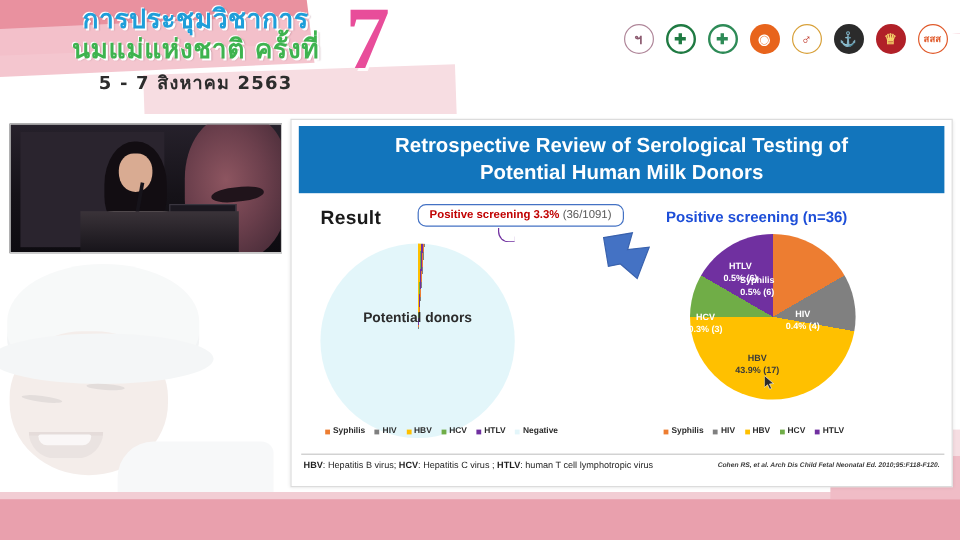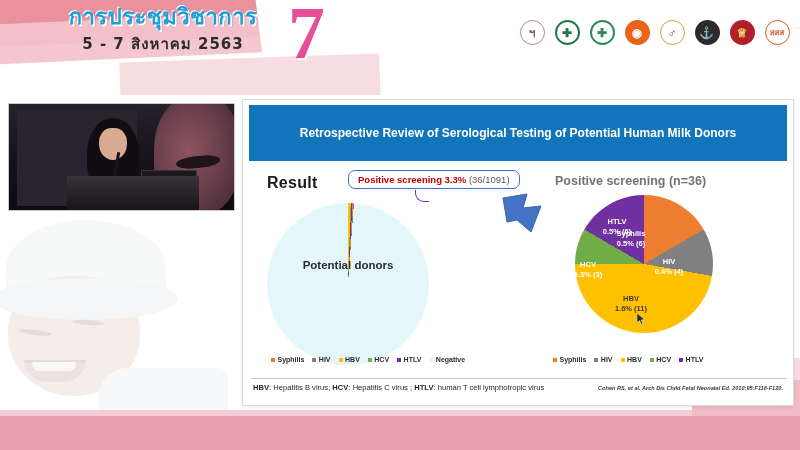--- a/index.html
+++ b/index.html
@@ -146,21 +146,21 @@
 
   
   .slide {
     position:absolute; left:242px; top:99px; width:552px; height:307px;
     background:#ffffff; border:1px solid #dcdcdc; z-index:6;
     box-shadow:0 1px 3px rgba(0,0,0,.10);
   }
   .slide-title {
     margin:5px 6px 0 6px; height:56px; background:#1275bc; color:#fff;
     display:flex; align-items:center; justify-content:center; text-align:center;
-    font-size:12px; font-weight:bold; line-height:22px; padding:0 48px;
+    font-size:17px; font-weight:bold; line-height:22px; padding:0 48px;
   }
   .result-label {
     position:absolute; left:24px; top:74px; font-size:16px; font-weight:bold;
     color:#1a1a1a; letter-spacing:.3px;
   }
   .callout {
     position:absolute; left:105px; top:70px;
     border:1.6px solid #4472c4; border-radius:7px; background:#fff;
     padding:3px 9px; white-space:nowrap; font-size:9.5px; z-index:9;
   }
@@ -187,21 +187,21 @@
         #808080 3.8deg 4.2deg,
         #e3f6fa 4.2deg 360deg);
   }
   .pie-left-label {
     position:absolute; left:24px; top:158px; width:162px; text-align:center;
     font-size:11.5px; font-weight:bold; color:#2b2b2b; line-height:15px;
   }
 
   
   .pie-right-title {
-    position:absolute; left:312px; top:74px; font-size:12.5px; font-weight:bold; color:#737373;
+    position:absolute; left:312px; top:74px; font-size:12.5px; font-weight:bold; color:#1d4ed8;
   }
   .pie-right {
     position:absolute; left:332px; top:95px; width:138px; height:138px; border-radius:50%;
     background:
       conic-gradient(from 0deg,
         #ed7d31 0deg 60deg,
         #808080 60deg 100deg,
         #ffc000 100deg 270deg,
         #70ad47 270deg 300deg,
         #7030a0 300deg 360deg);
@@ -257,20 +257,21 @@
   <div class="bot-band-rt"></div>
 
   <div class="header">
     <div class="hdr-pink-band"></div>
     <div class="hdr-pink-band2"></div>
     <div class="hdr-white-wedge"></div>
     <div class="hdr-pink-soft"></div>
 
     <div class="thai-block">
       <div class="thai-line1">การประชุมวิชาการ</div>
+      <div class="thai-line2">นมแม่แห่งชาติ ครั้งที่</div>
       <div class="thai-date">5 - 7 สิงหาคม 2563</div>
     </div>
 
     <div class="big-seven">7</div>
 
 
     <div class="logo-row">
       <div class="logo l1">
           <div class="mark">ฯ</div>
         </div>
@@ -339,21 +340,21 @@
     <div class="sl sl-syphilis">
       <div>Syphilis</div>
         <div>0.5% (6)</div>
     </div>
     <div class="sl sl-hiv">
       <div>HIV</div>
         <div>0.4% (4)</div>
     </div>
     <div class="sl sl-hbv dark">
       <div>HBV</div>
-        <div>1.6% (11)</div>
+        <div>43.9% (17)</div>
     </div>
     <div class="sl sl-hcv">
       <div>HCV</div>
         <div>0.3% (3)</div>
     </div>
     <div class="sl sl-htlv">
       <div>HTLV</div>
         <div>0.5% (6)</div>
     </div>
 

